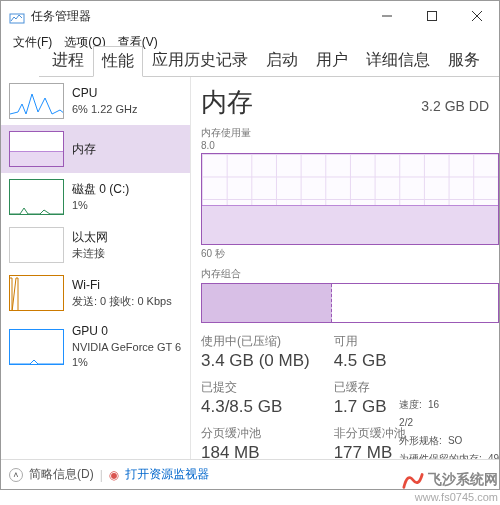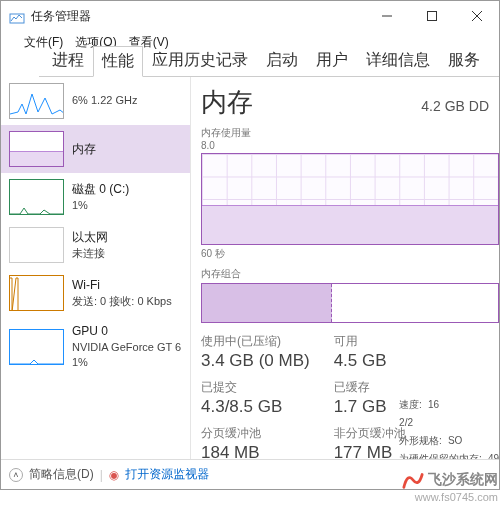--- a/index.html
+++ b/index.html
@@ -4,21 +4,21 @@
 <style>
 * { margin:0; padding:0; box-sizing:border-box; font-family:"Microsoft YaHei","Segoe UI",sans-serif; }
 body { width:500px; height:505px; position:relative; background:#fff; overflow:hidden; }
 .window { width:500px; height:490px; background:#fff; border:1px solid #999; position:relative; }
 .titlebar { height:30px; display:flex; align-items:center; padding-left:8px; }
 .titlebar-icon { width:16px; height:16px; margin-right:6px; display:inline-flex; align-items:center; justify-content:center; }
 .titlebar-text { font-size:12px; color:#222; }
 .winbtns { position:absolute; right:0; top:0; display:flex; }
 .winbtn { width:45px; height:30px; display:flex; align-items:center; justify-content:center; }
 .winbtn svg { width:10px; height:10px; }
-.menubar { height:22px; display:flex; align-items:center; padding-left:19px; gap:4px; font-size:12px; color:#222; }
+.menubar { height:22px; display:flex; align-items:center; padding-left:8px; gap:4px; font-size:12px; color:#222; }
 .menubar span { padding:2px 4px; }
 .tabbar { height:24px; display:flex; align-items:flex-end; border-bottom:1px solid #ccc; font-size:16px; padding-left:4px; gap:0;margin-left:38px; }
 .tab { padding:4px 8px; color:#333; border:1px solid transparent; cursor:default; }
 .tab.active { border:1px solid #ccc; border-bottom:1px solid #fff; background:#fff; position:relative; top:1px; }
 .content { display:flex; height:calc(100% - 30px - 22px - 24px - 30px); }
 .sidebar { width:190px; border-right:1px solid #e5e5e5; overflow:hidden; }
 .side-item { display:flex; align-items:center; gap:8px; padding:6px 8px; }
 .side-item.selected { background:#e6d9ef; }
 .thumb { width:55px; height:36px; border:1px solid #aaa; background:#fff; flex-shrink:0; position:relative; overflow:hidden; }
 .side-text { font-size:11px; color:#444; line-height:1.4; }
@@ -98,20 +98,21 @@
     <div class="tab">服务</div>
   </div>
 
   <div class="content">
     <div class="sidebar">
       <div class="side-item">
         <div class="thumb"><svg width="55" height="36">
               <polyline points="0,30 8,28 12,20 16,30 22,10 28,28 35,14 42,30 50,26 55,30" fill="none" stroke="#1e90ff" stroke-width="1"></polyline>
             </svg></div>
         <div class="side-text">
+            <div class="side-title">CPU</div>
             <div>6%  1.22 GHz</div>
           </div>
       </div>
       <div class="side-item selected">
         <div class="thumb" style="border-color:#9b59b6">
             <div style="position:absolute;left:0;right:0;bottom:0;height:44%;background:#e8d8f2;border-top:1px solid #bb88d8"></div>
           </div>
         <div class="side-text">
             <div class="side-title">内存</div>
           </div>
@@ -149,21 +150,21 @@
             <div class="side-title">GPU 0</div>
             <div>NVIDIA GeForce GT 6</div>
             <div>1%</div>
           </div>
       </div>
     </div>
 
     <div class="main">
       <div class="main-head">
         <span class="main-title">内存</span>
-        <span class="main-sub">4.2 GB DD</span>
+        <span class="main-sub">3.2 GB DD</span>
       </div>
       <div class="chart-label">
           <span>内存使用量</span>
           <span>8.0</span>
         </div>
       <div class="big-chart">
           <div class="grid"></div>
           <div class="area"></div>
         </div>
       <div class="time-label">60 秒</div>

